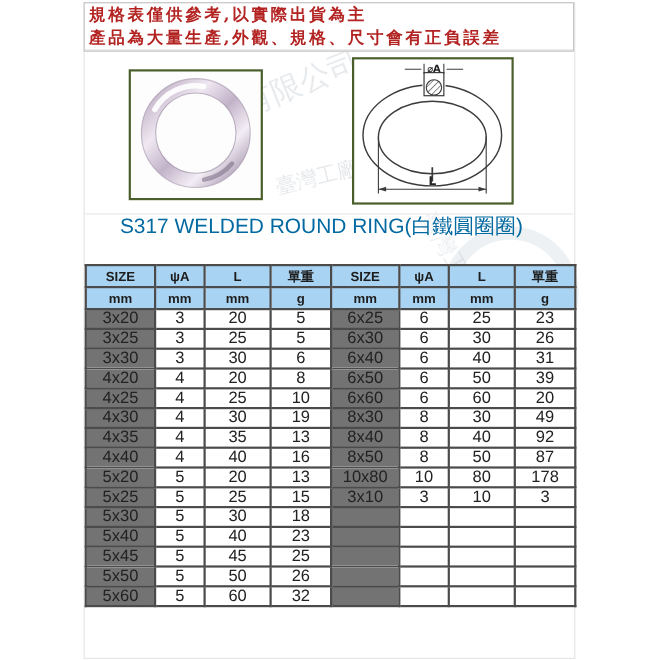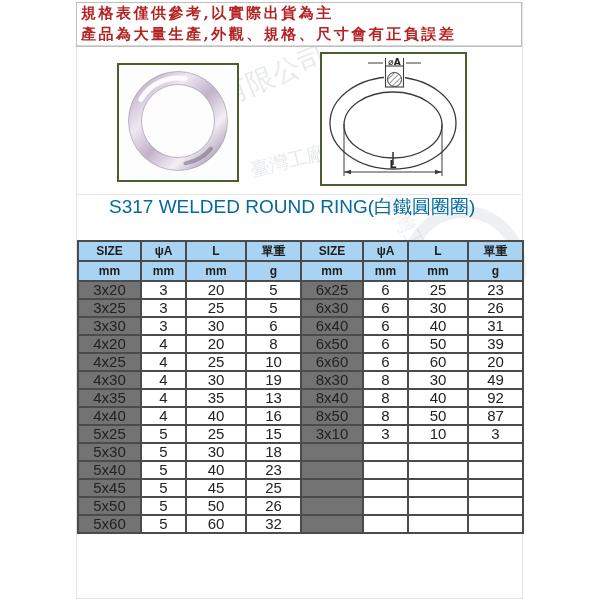--- a/index.html
+++ b/index.html
@@ -259,20 +259,30 @@
         <td class="size-col">4x40</td>
         <td>4</td>
         <td>40</td>
         <td>16</td>
         <td class="size-col">8x50</td>
         <td>8</td>
         <td>50</td>
         <td>87</td>
       </tr>
       <tr>
+        <td class="size-col">5x20</td>
+        <td>5</td>
+        <td>20</td>
+        <td>13</td>
+        <td class="size-col">10x80</td>
+        <td>10</td>
+        <td>80</td>
+        <td>178</td>
+      </tr>
+      <tr>
         <td class="size-col">5x25</td>
         <td>5</td>
         <td>25</td>
         <td>15</td>
         <td class="size-col">3x10</td>
         <td>3</td>
         <td>10</td>
         <td>3</td>
       </tr>
       <tr>

